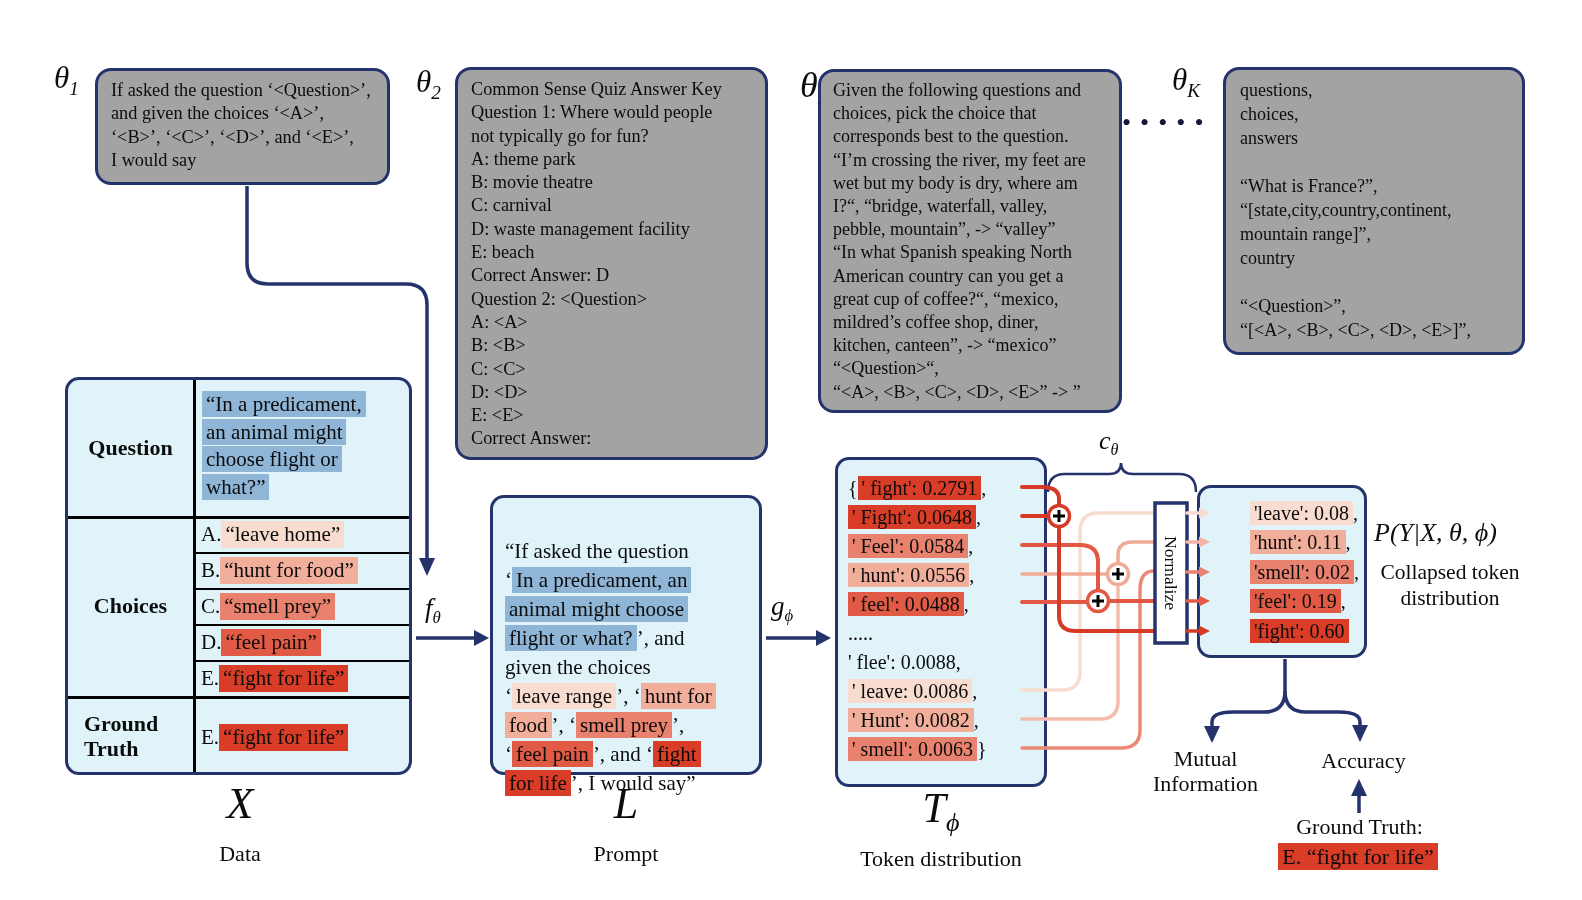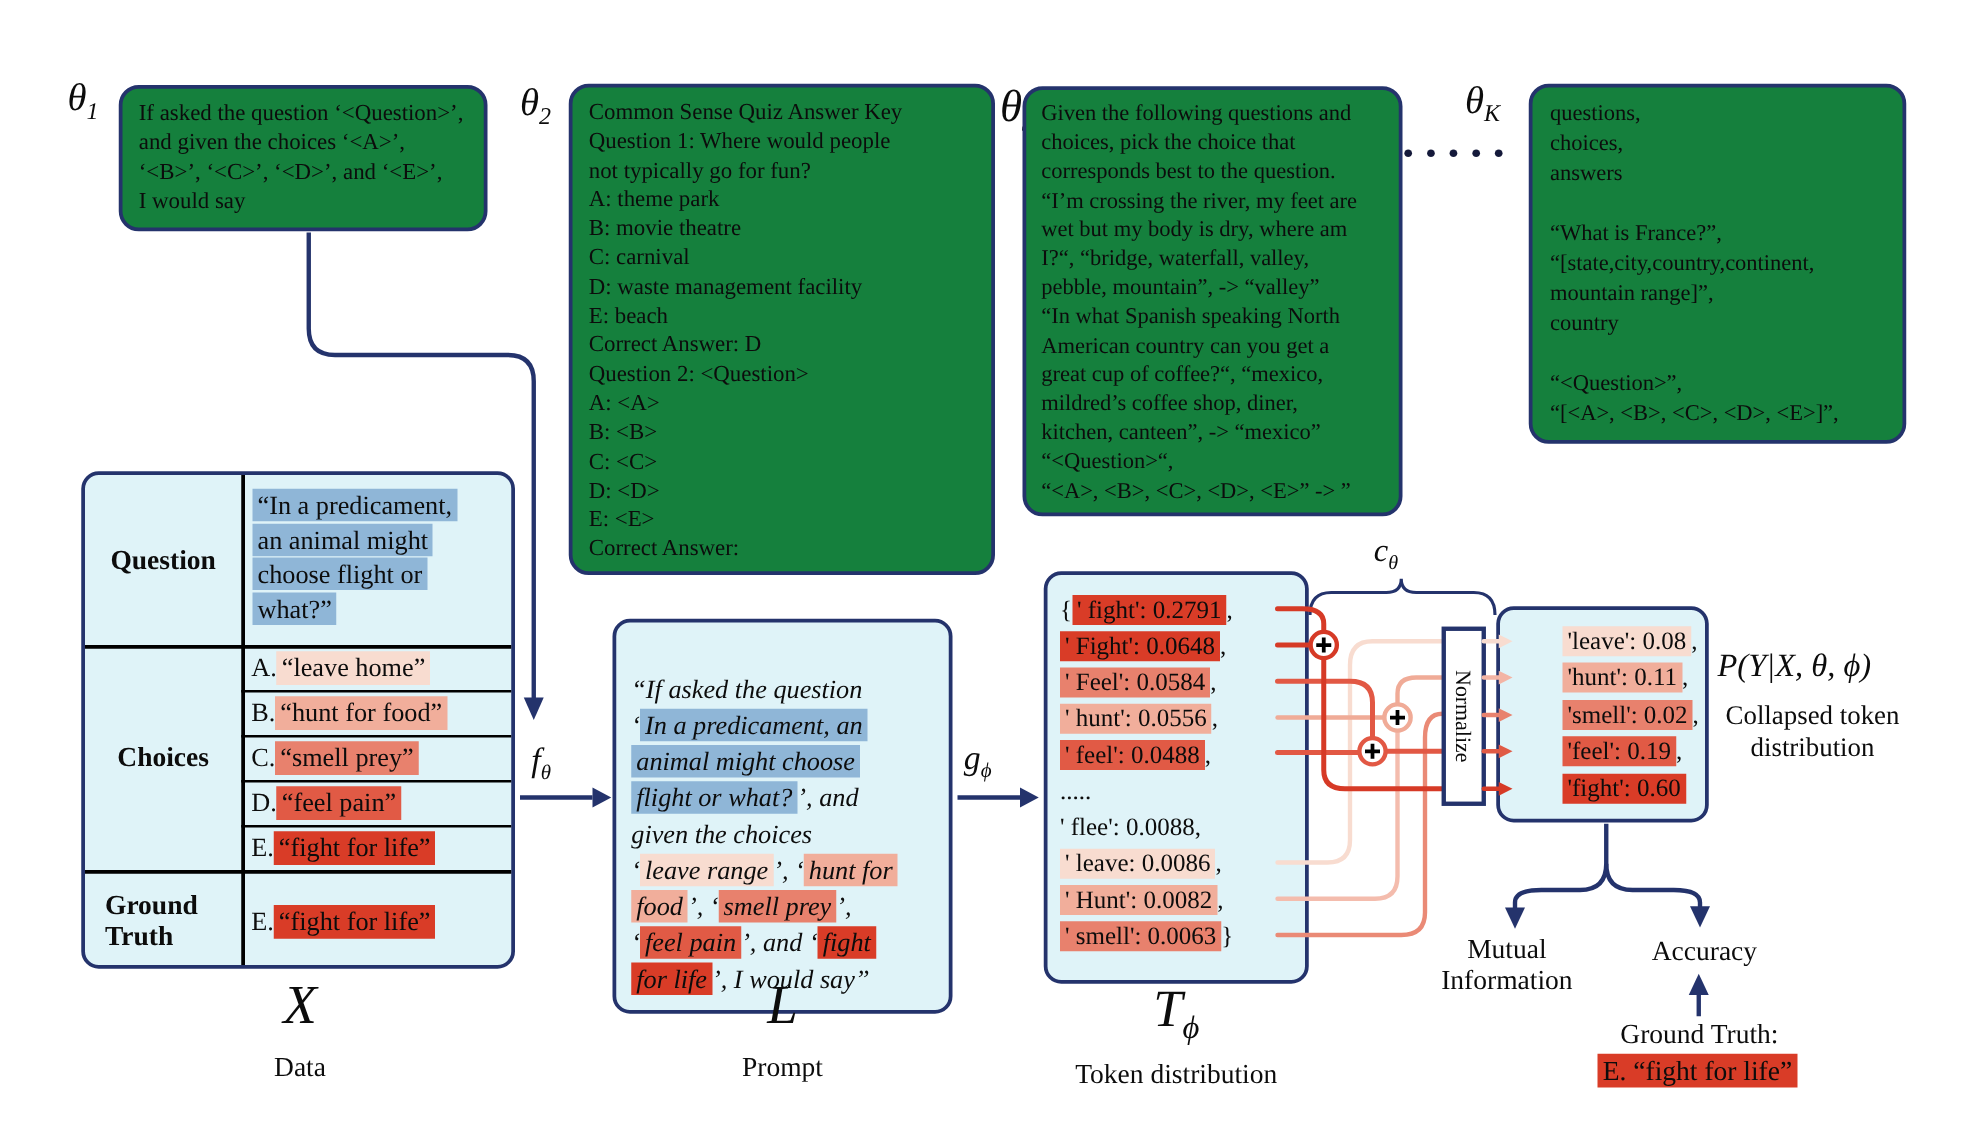--- a/index.html
+++ b/index.html
@@ -1,18 +1,18 @@
 <!DOCTYPE html>
 <html><head>
 <meta charset="utf-8">
 <style>
   html,body{margin:0;padding:0;background:#fff;}
   body{width:1582px;height:900px;position:relative;font-family:"Liberation Serif",serif;color:#0c0c0c;overflow:hidden;}
   .abs{position:absolute;}
-  .box{position:absolute;background:#15803d;border:3.5px solid #24336c;border-radius:16px;box-sizing:border-box;}
+  .box{position:absolute;background:#a3a3a3;border:3.5px solid #24336c;border-radius:16px;box-sizing:border-box;}
   .cyan{background:#dff3f8;}
   .pre{white-space:pre-line;}
   .theta-text{font-size:18.3px;line-height:23.3px;padding:8px 13px;}
   .sym{font-family:"Liberation Serif",serif;font-style:italic;}
   .sym sub{font-style:italic;font-size:0.62em;}
   .caption{font-size:22px;text-align:center;}
   .hl{padding:1px 4px;-webkit-box-decoration-break:clone;box-decoration-break:clone;}
   .hl-blue{background:#8fb6d7;}
   .hl-r1{background:#f8dcd0;}
   .hl-r2{background:#f1ae9b;}
@@ -34,21 +34,21 @@
 
 <div class="abs sym" style="left:54px;top:60px;font-size:31px;"><i>θ</i><sub>1</sub></div>
 <div class="box" style="left:95px;top:68px;width:295px;height:117px;">
   <div class="theta-text pre">If asked the question ‘&lt;Question&gt;’,
 and given the choices ‘&lt;A&gt;’,
 ‘&lt;B&gt;’, ‘&lt;C&gt;’, ‘&lt;D&gt;’, and ‘&lt;E&gt;’,
 I would say</div>
 </div>
 
 <div class="abs sym" style="left:416px;top:64px;font-size:31px;"><i>θ</i><sub>2</sub></div>
-<div class="box" style="left:455px;top:67px;width:341px;height:393px;">
+<div class="box" style="left:455px;top:67px;width:313px;height:393px;">
   <div class="theta-text pre">Common Sense Quiz Answer Key
 Question 1: Where would people
 not typically go for fun?
 A: theme park
 B: movie theatre
 C: carnival
 D: waste management facility
 E: beach
 Correct Answer: D
 Question 2: &lt;Question&gt;
@@ -137,21 +137,21 @@
       <span>E. </span>
       <span class="hl hl-r5">“fight for life”</span>
     </div>
 </div>
 <div class="abs sym" style="left:150px;top:778px;width:180px;text-align:center;font-size:44px;">X</div>
 <div class="abs caption" style="left:150px;top:841px;width:180px;">Data</div>
 
 <div class="abs sym" style="left:425px;top:593px;font-size:27px;"><i>f</i><sub>θ</sub></div>
 <div class="abs sym" style="left:771px;top:591px;font-size:27px;"><i>g</i><sub>ϕ</sub></div>
 
-<div class="box cyan" style="left:490px;top:495px;width:272px;height:316px;border-radius:14px;font-style:italic;">
+<div class="box cyan" style="left:490px;top:495px;width:272px;height:280px;border-radius:14px;">
   <div class="pre" style="padding:10px 12px;font-size:21px;line-height:29px;">
     <span>“If asked the question
 ‘</span><span class="hl hl-blue pre">In a predicament, an
 animal might choose
 flight or what?</span><span>’, and
 given the choices
 ‘</span><span class="hl hl-r1 pre">leave range</span><span>’, ‘</span><span class="hl hl-r2 pre">hunt for
 food</span><span>’, ‘</span><span class="hl hl-r3 pre">smell prey</span><span>’,
 ‘</span><span class="hl hl-r4 pre">feel pain</span><span>’, and ‘</span><span class="hl hl-r5 pre">fight
 for life</span><span>’, I would say”</span>

